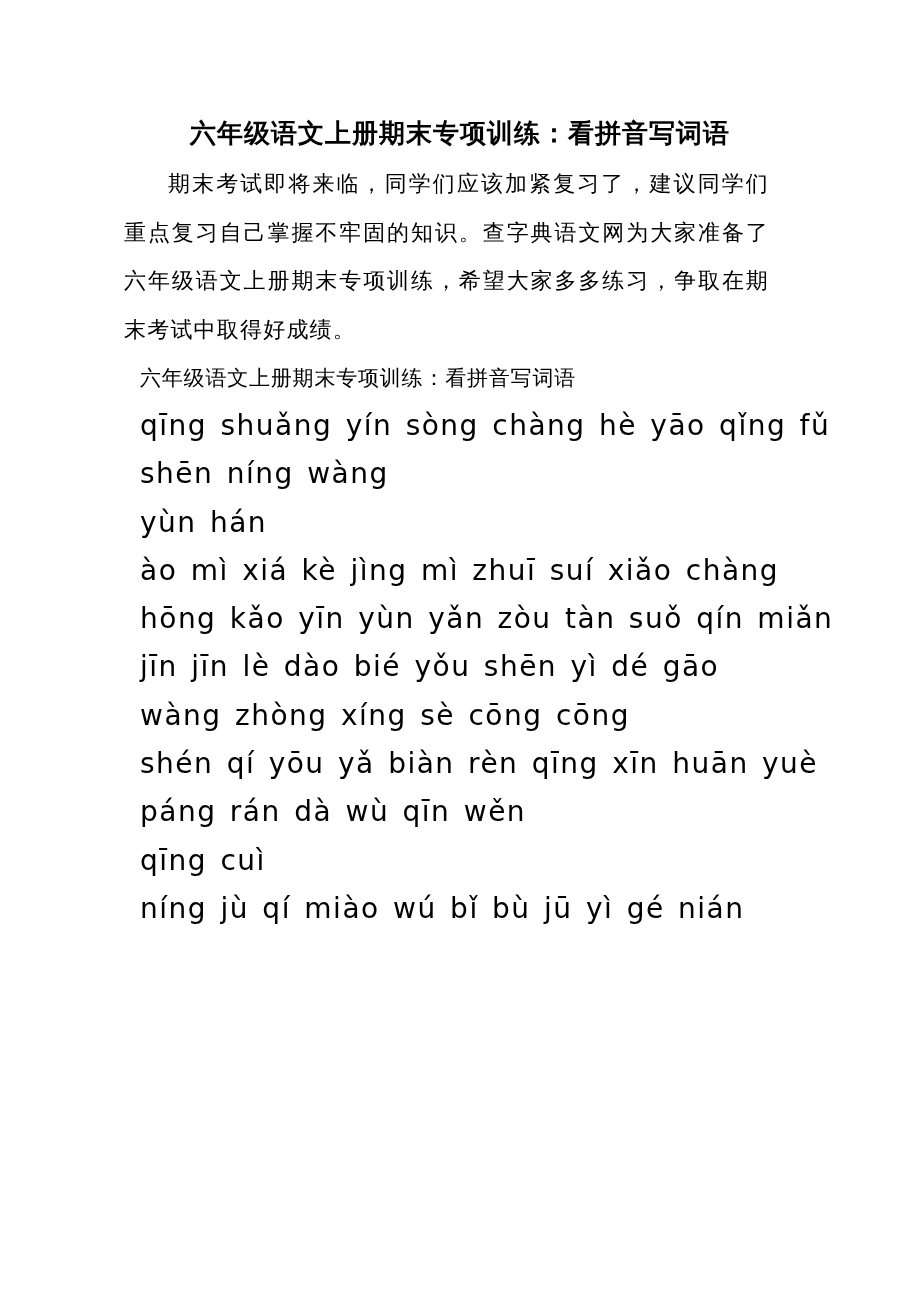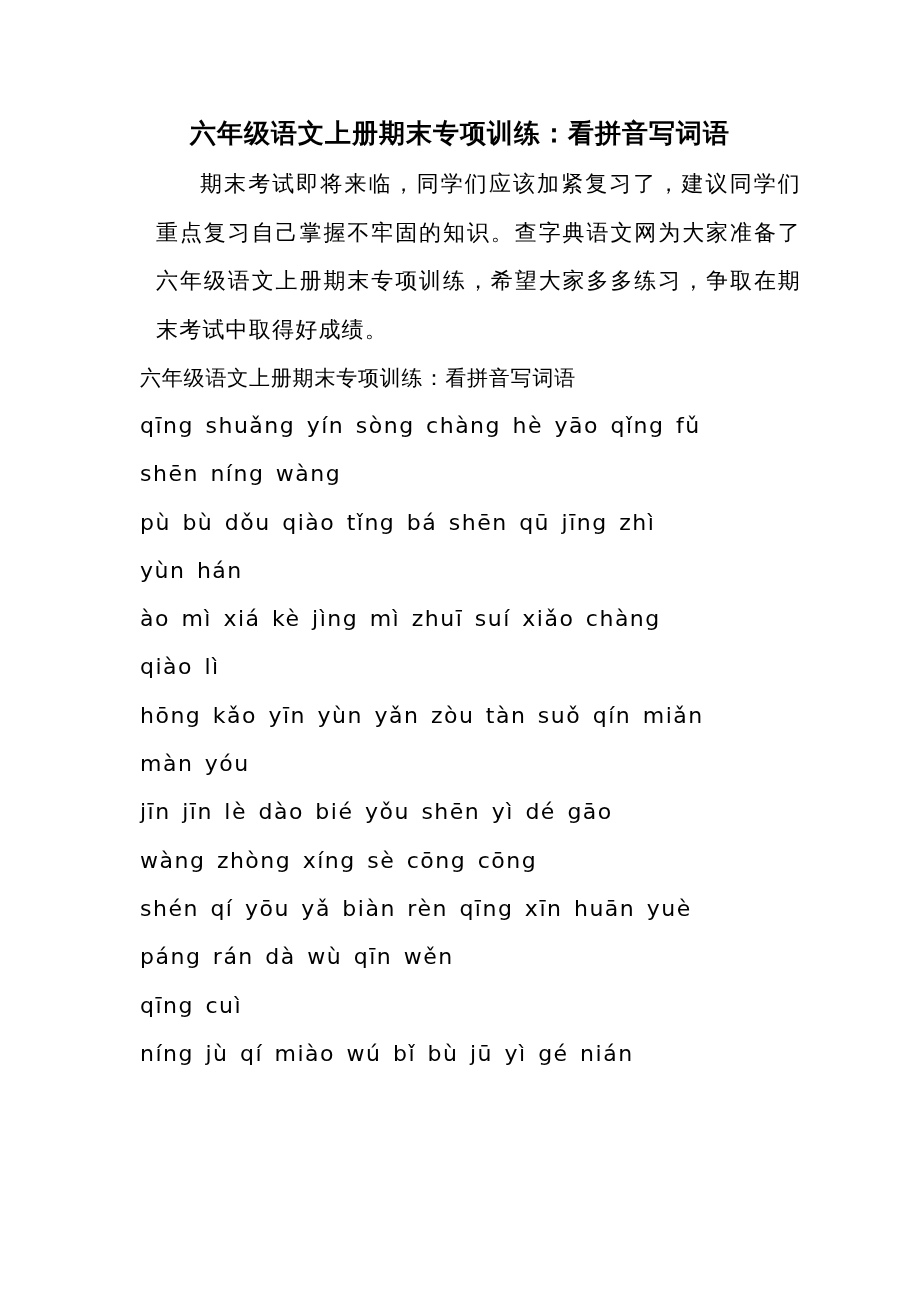--- a/index.html
+++ b/index.html
@@ -3,50 +3,47 @@
 <meta charset="utf-8">
 <style>
   html, body { margin: 0; padding: 0; background: #ffffff; }
   body { width: 920px; height: 1302px; position: relative; overflow: hidden; color: #000; }
   .page { position: absolute; left: 0; top: 0; width: 920px; height: 1072px; }
   .title {
     position: absolute; left: 0; top: 116px; width: 920px; text-align: center;
     font-family: "DejaVu Serif", serif; font-weight: bold; font-size: 26px; letter-spacing: 1px;
   }
   .para {
-    position: absolute; left: 156px; top: 160px; width: 645px;
+    position: absolute; left: 124px; top: 160px; width: 645px;
     font-family: Liberation Sans, sans-serif; font-size: 22px; line-height: 48.5px;
     text-indent: 44px; letter-spacing: 1.2px; text-align: justify;
   }
   .subtitle {
     position: absolute; left: 140px; top: 354px;
     font-family: "DejaVu Serif", serif; font-size: 21px; line-height: 48px; letter-spacing: 0.8px;
   }
   .pinyin-list { position: absolute; left: 140px; top: 402px; width: 660px; }
   .pinyin-line {
-    font-family: "DejaVu Sans", sans-serif; font-size: 22px; line-height: 48.3px;
+    font-family: "DejaVu Sans", sans-serif; font-size: 28px; line-height: 48.3px;
     height: 48.3px; white-space: nowrap; letter-spacing: 1.5px; word-spacing: 3px;
   }
 </style>
 </head>
 <body>
 
 <div class="page">
   <div class="title">六年级语文上册期末专项训练：看拼音写词语</div>
   <div class="para">期末考试即将来临，同学们应该加紧复习了，建议同学们重点复习自己掌握不牢固的知识。查字典语文网为大家准备了六年级语文上册期末专项训练，希望大家多多练习，争取在期末考试中取得好成绩。</div>
   <div class="subtitle">六年级语文上册期末专项训练：看拼音写词语</div>
   <div class="pinyin-list">
     <div class="pinyin-line">qīng shuǎng yín sòng chàng hè  yāo qǐng fǔ</div>
     <div class="pinyin-line">shēn níng wàng</div>
-    <div class="pinyin-line">pù bù  dǒu qiào tǐng bá  shēn qū  jīng zhì</div>
     <div class="pinyin-line">yùn hán</div>
     <div class="pinyin-line">ào mì  xiá kè  jìng mì  zhuī suí  xiǎo chàng</div>
-    <div class="pinyin-line">qiào lì</div>
     <div class="pinyin-line">hōng kǎo yīn yùn yǎn zòu tàn suǒ  qín miǎn</div>
-    <div class="pinyin-line">màn yóu</div>
     <div class="pinyin-line">jīn jīn lè  dào bié  yǒu shēn yì  dé gāo</div>
     <div class="pinyin-line">wàng zhòng xíng sè  cōng cōng</div>
     <div class="pinyin-line">shén qí  yōu yǎ  biàn rèn qīng xīn huān yuè</div>
     <div class="pinyin-line">páng rán dà wù  qīn wěn</div>
     <div class="pinyin-line">qīng cuì</div>
     <div class="pinyin-line">níng jù  qí  miào wú  bǐ  bù  jū  yì  gé  nián</div>
   </div>
 </div>
 
 </body></html>

